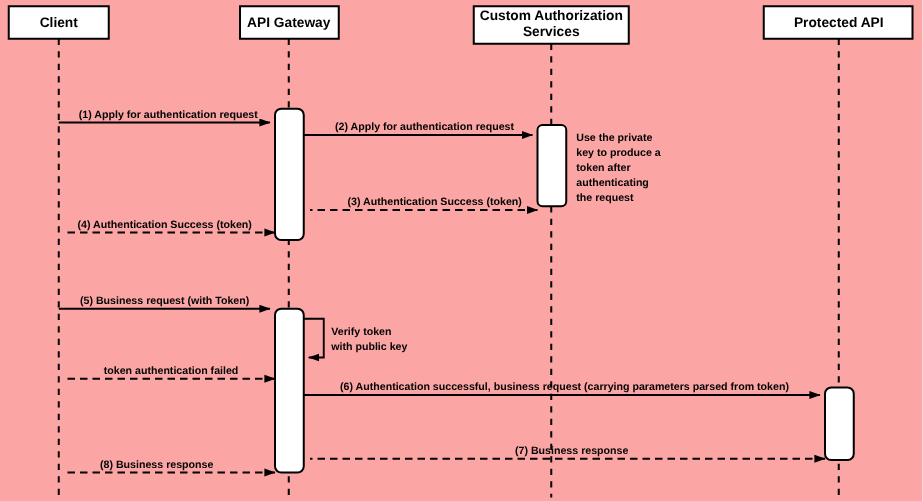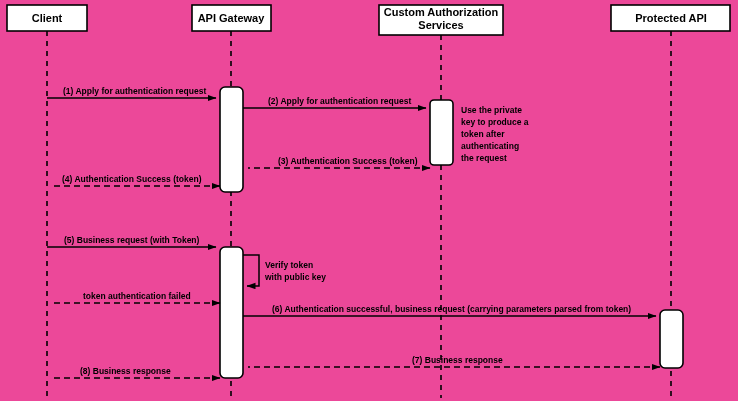--- a/index.html
+++ b/index.html
@@ -9,21 +9,21 @@
     background: #ffffff;
   }
   body {
     font-family: "Liberation Sans", sans-serif;
     color: #000000;
   }
   #diagram-root {
     position: relative;
     width: 738px;
     height: 401px;
-    background: #ec4899;
+    background: #fca5a5;
     overflow: hidden;
   }
   svg#seq-svg {
     position: absolute;
     left: 0;
     top: 0;
     width: 738px;
     height: 401px;
   }
   .lifeline-label {

